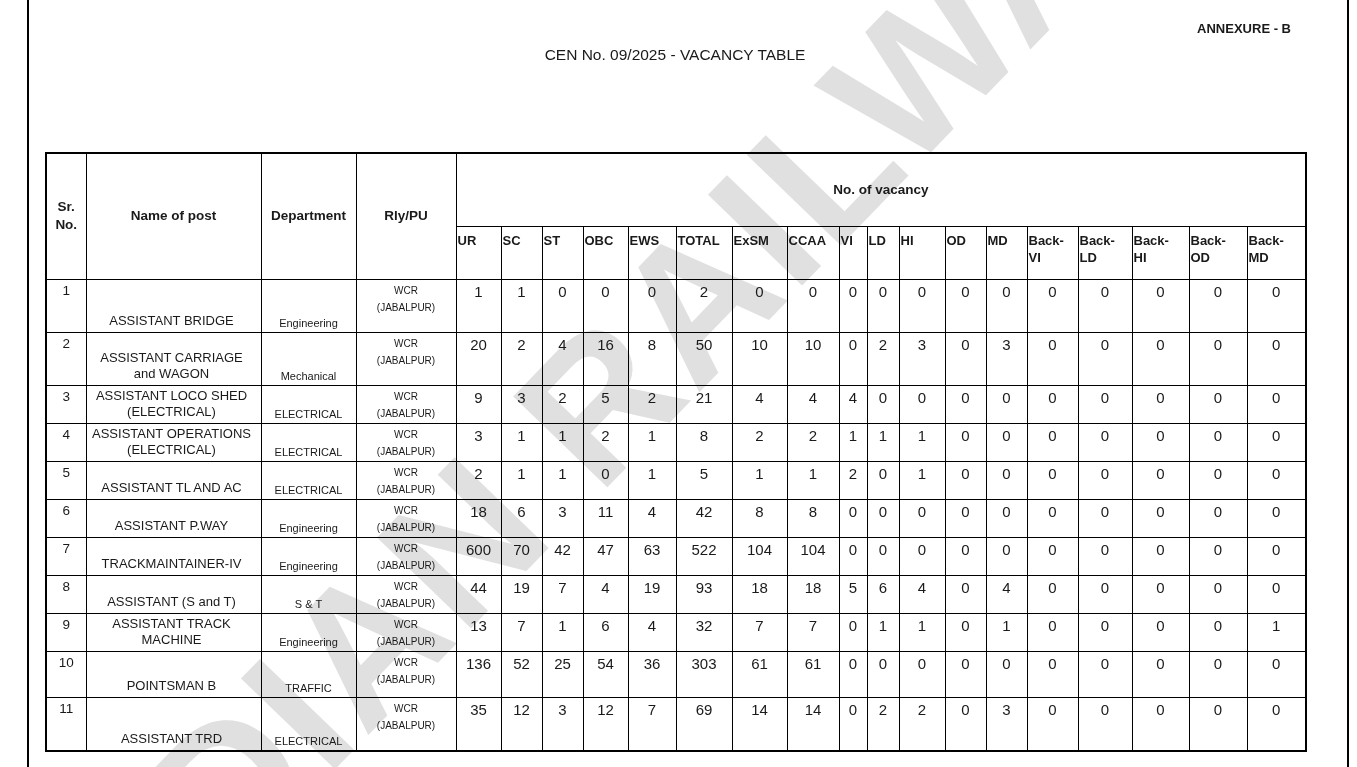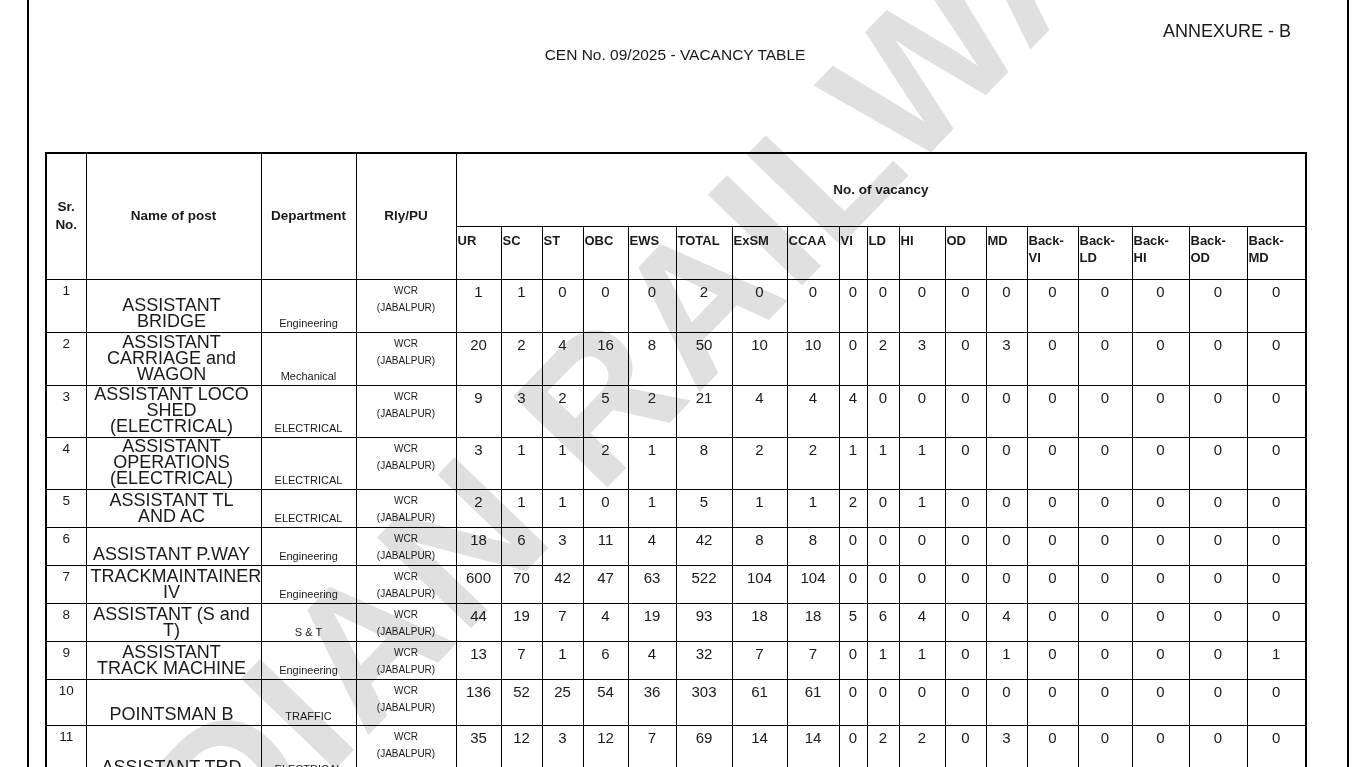--- a/index.html
+++ b/index.html
@@ -11,21 +11,21 @@
     color: #1a1a1a;
     font-family: "Liberation Sans", sans-serif;
   }
 
   .page-line { position: absolute; top: 0; width: 2px; height: 767px; background: #000; }
   .page-line.left  { left: 27px; }
   .page-line.right { left: 1347px; }
 
   .annexure {
     position: absolute; top: 21px; right: 66px;
-    font-weight: normal; font-size: 18px;
+    font-weight: bold; font-size: 13px;
     z-index: 2;
   }
 
   .titles {
     position: absolute; top: 42px; left: 45px; width: 1260px;
     text-align: center; font-weight: normal; font-size: 15.5px; line-height: 25px;
     z-index: 2;
   }
 
   .watermark {
@@ -60,21 +60,21 @@
     white-space: pre-line; line-height: 17px;
   }
 
   tbody tr { height: 37px; }
   tbody tr:nth-child(1), tbody tr:nth-child(2) { height: 53px; }
   tbody tr:nth-child(10) { height: 46px; }
   tbody tr:nth-child(11) { height: 54px; }
 
   .vtable td { text-align: center; }
   .td-sr   { vertical-align: top;    font-size: 13.5px; padding-top: 3px; }
-  .td-post { vertical-align: bottom; font-size: 18px; line-height: 16px; padding: 0 8px 3px 4px; }
+  .td-post { vertical-align: bottom; font-size: 13px; line-height: 16px; padding: 0 8px 3px 4px; }
   .td-dept { vertical-align: bottom; font-size: 11px; padding-bottom: 3px; }
   .td-rly  { vertical-align: top;    font-size: 10px; line-height: 17px; white-space: pre-line; padding-top: 2px; }
   .td-val  { vertical-align: top;    font-size: 15px;   padding-top: 3px; }
 </style>
 </head>
 <body>
 
 <div class="page-line left"></div>
 <div class="page-line right"></div>
 

